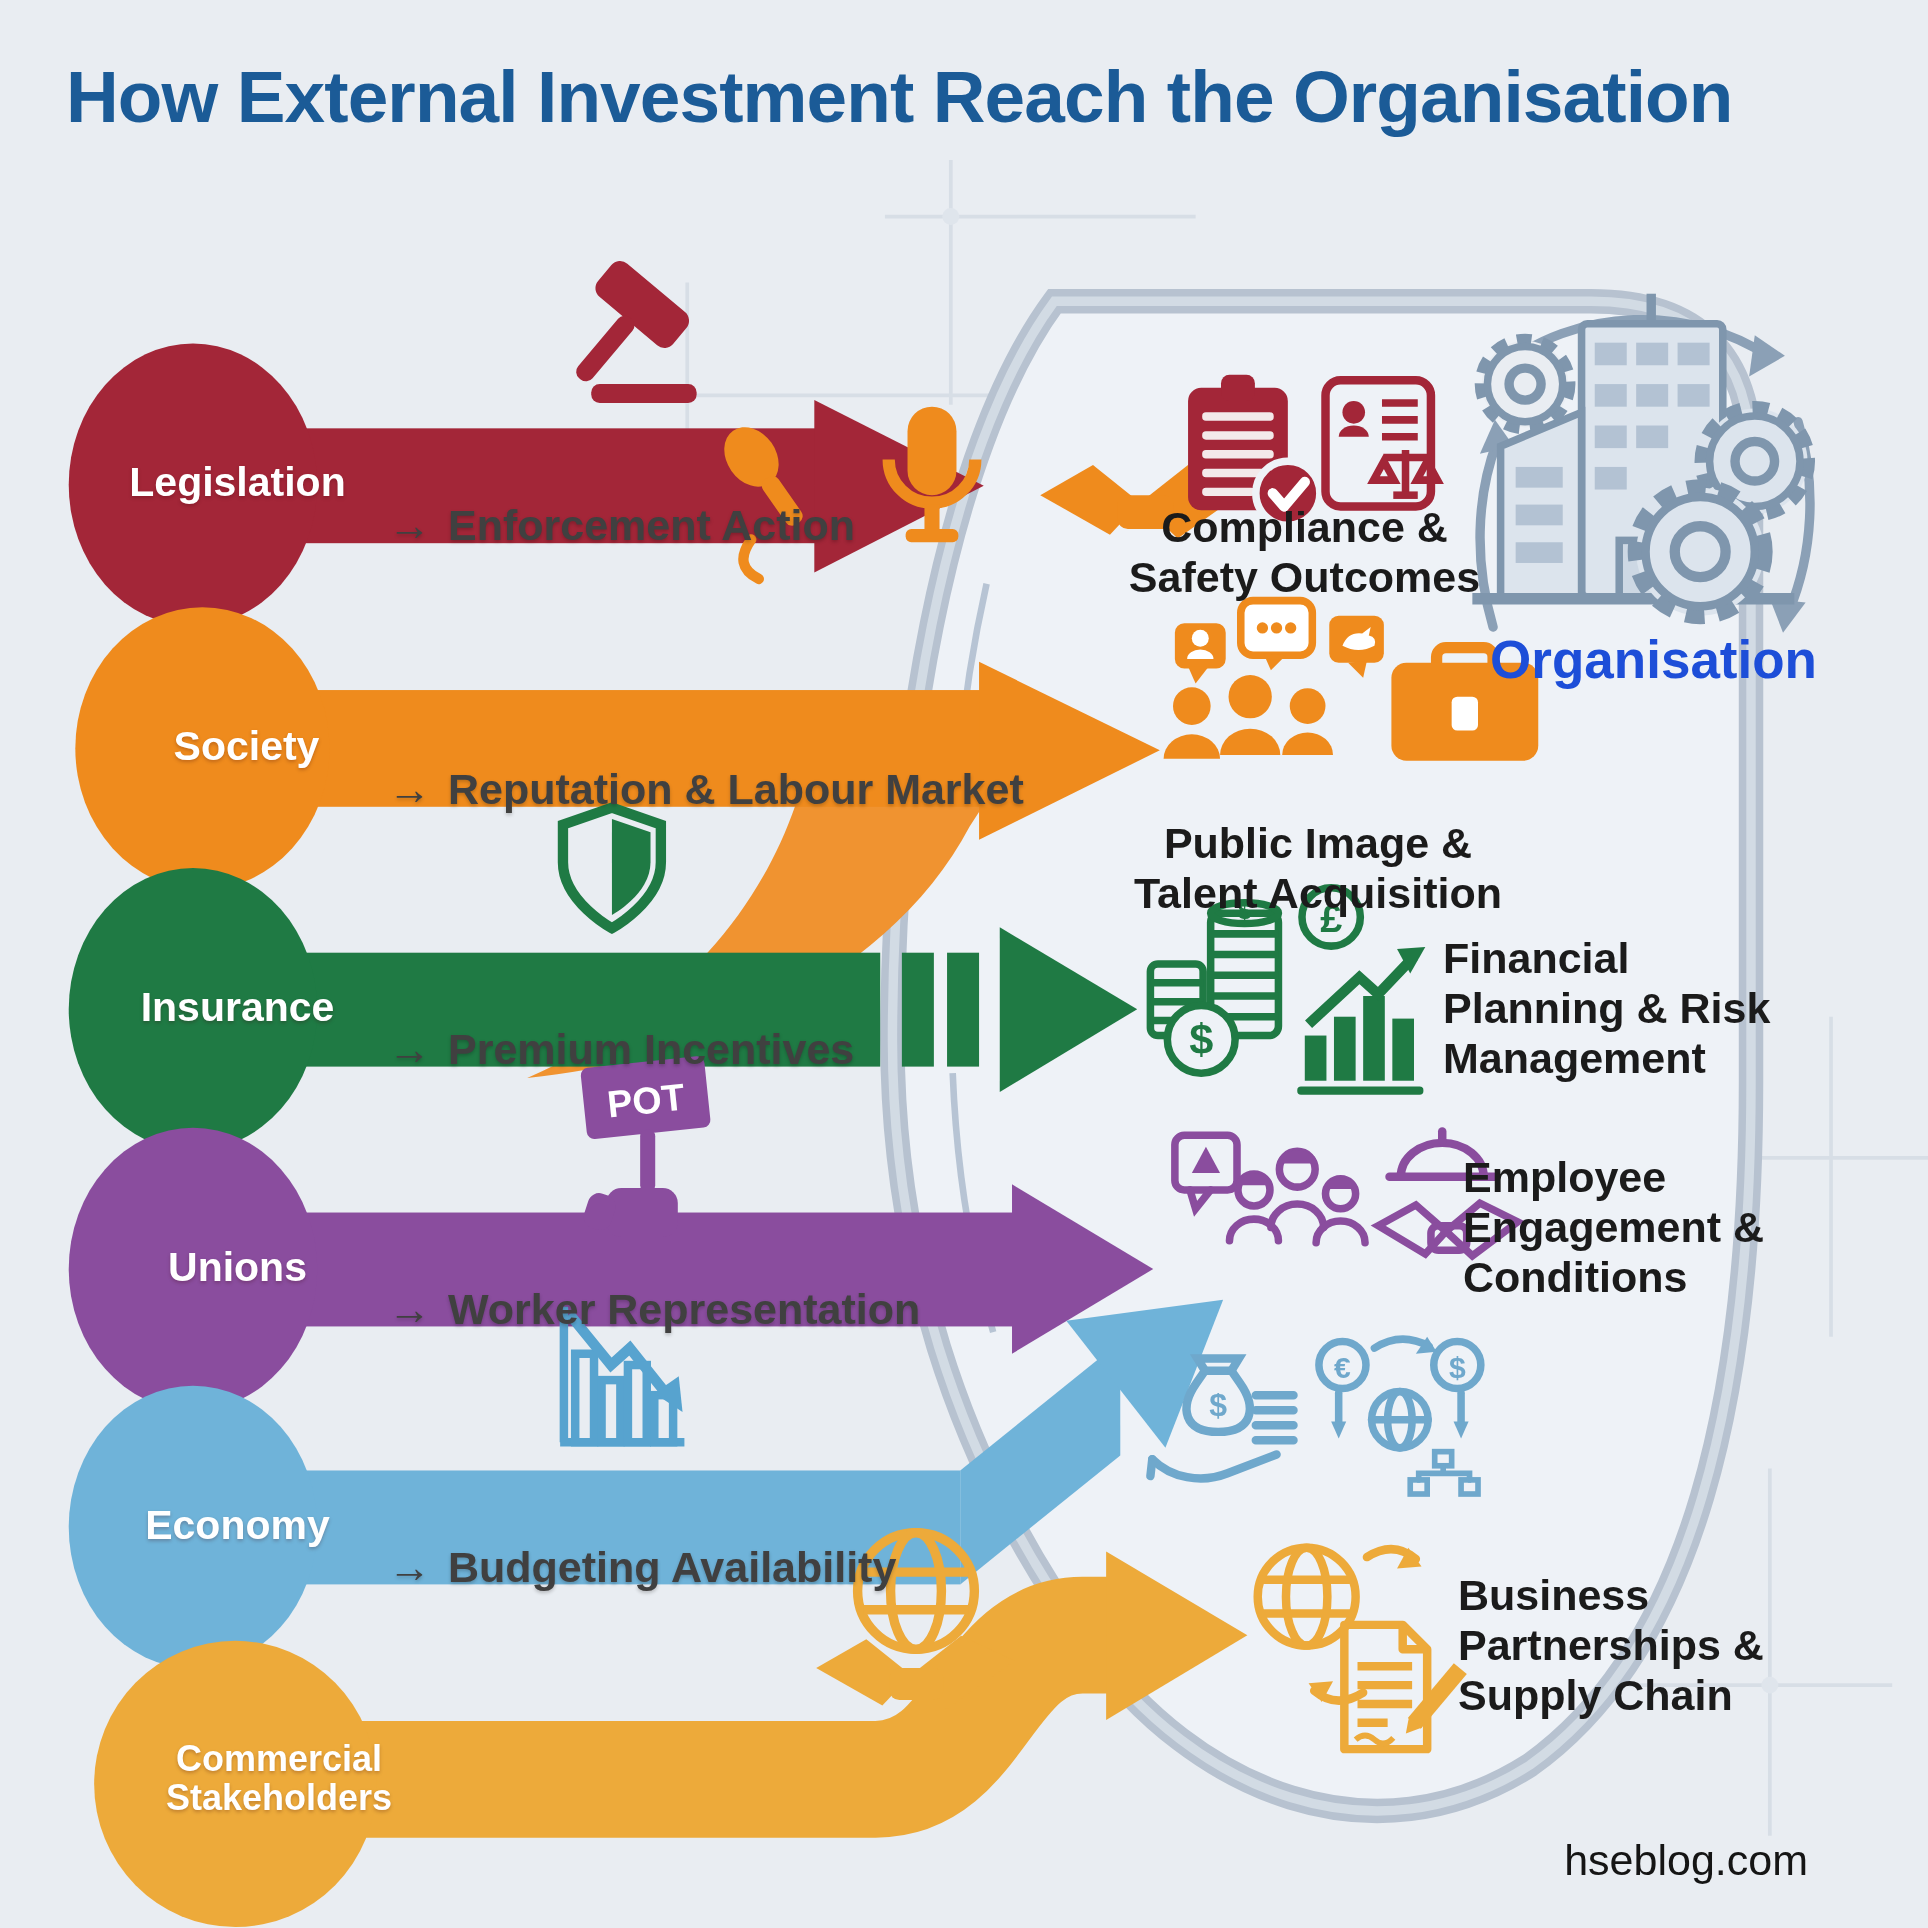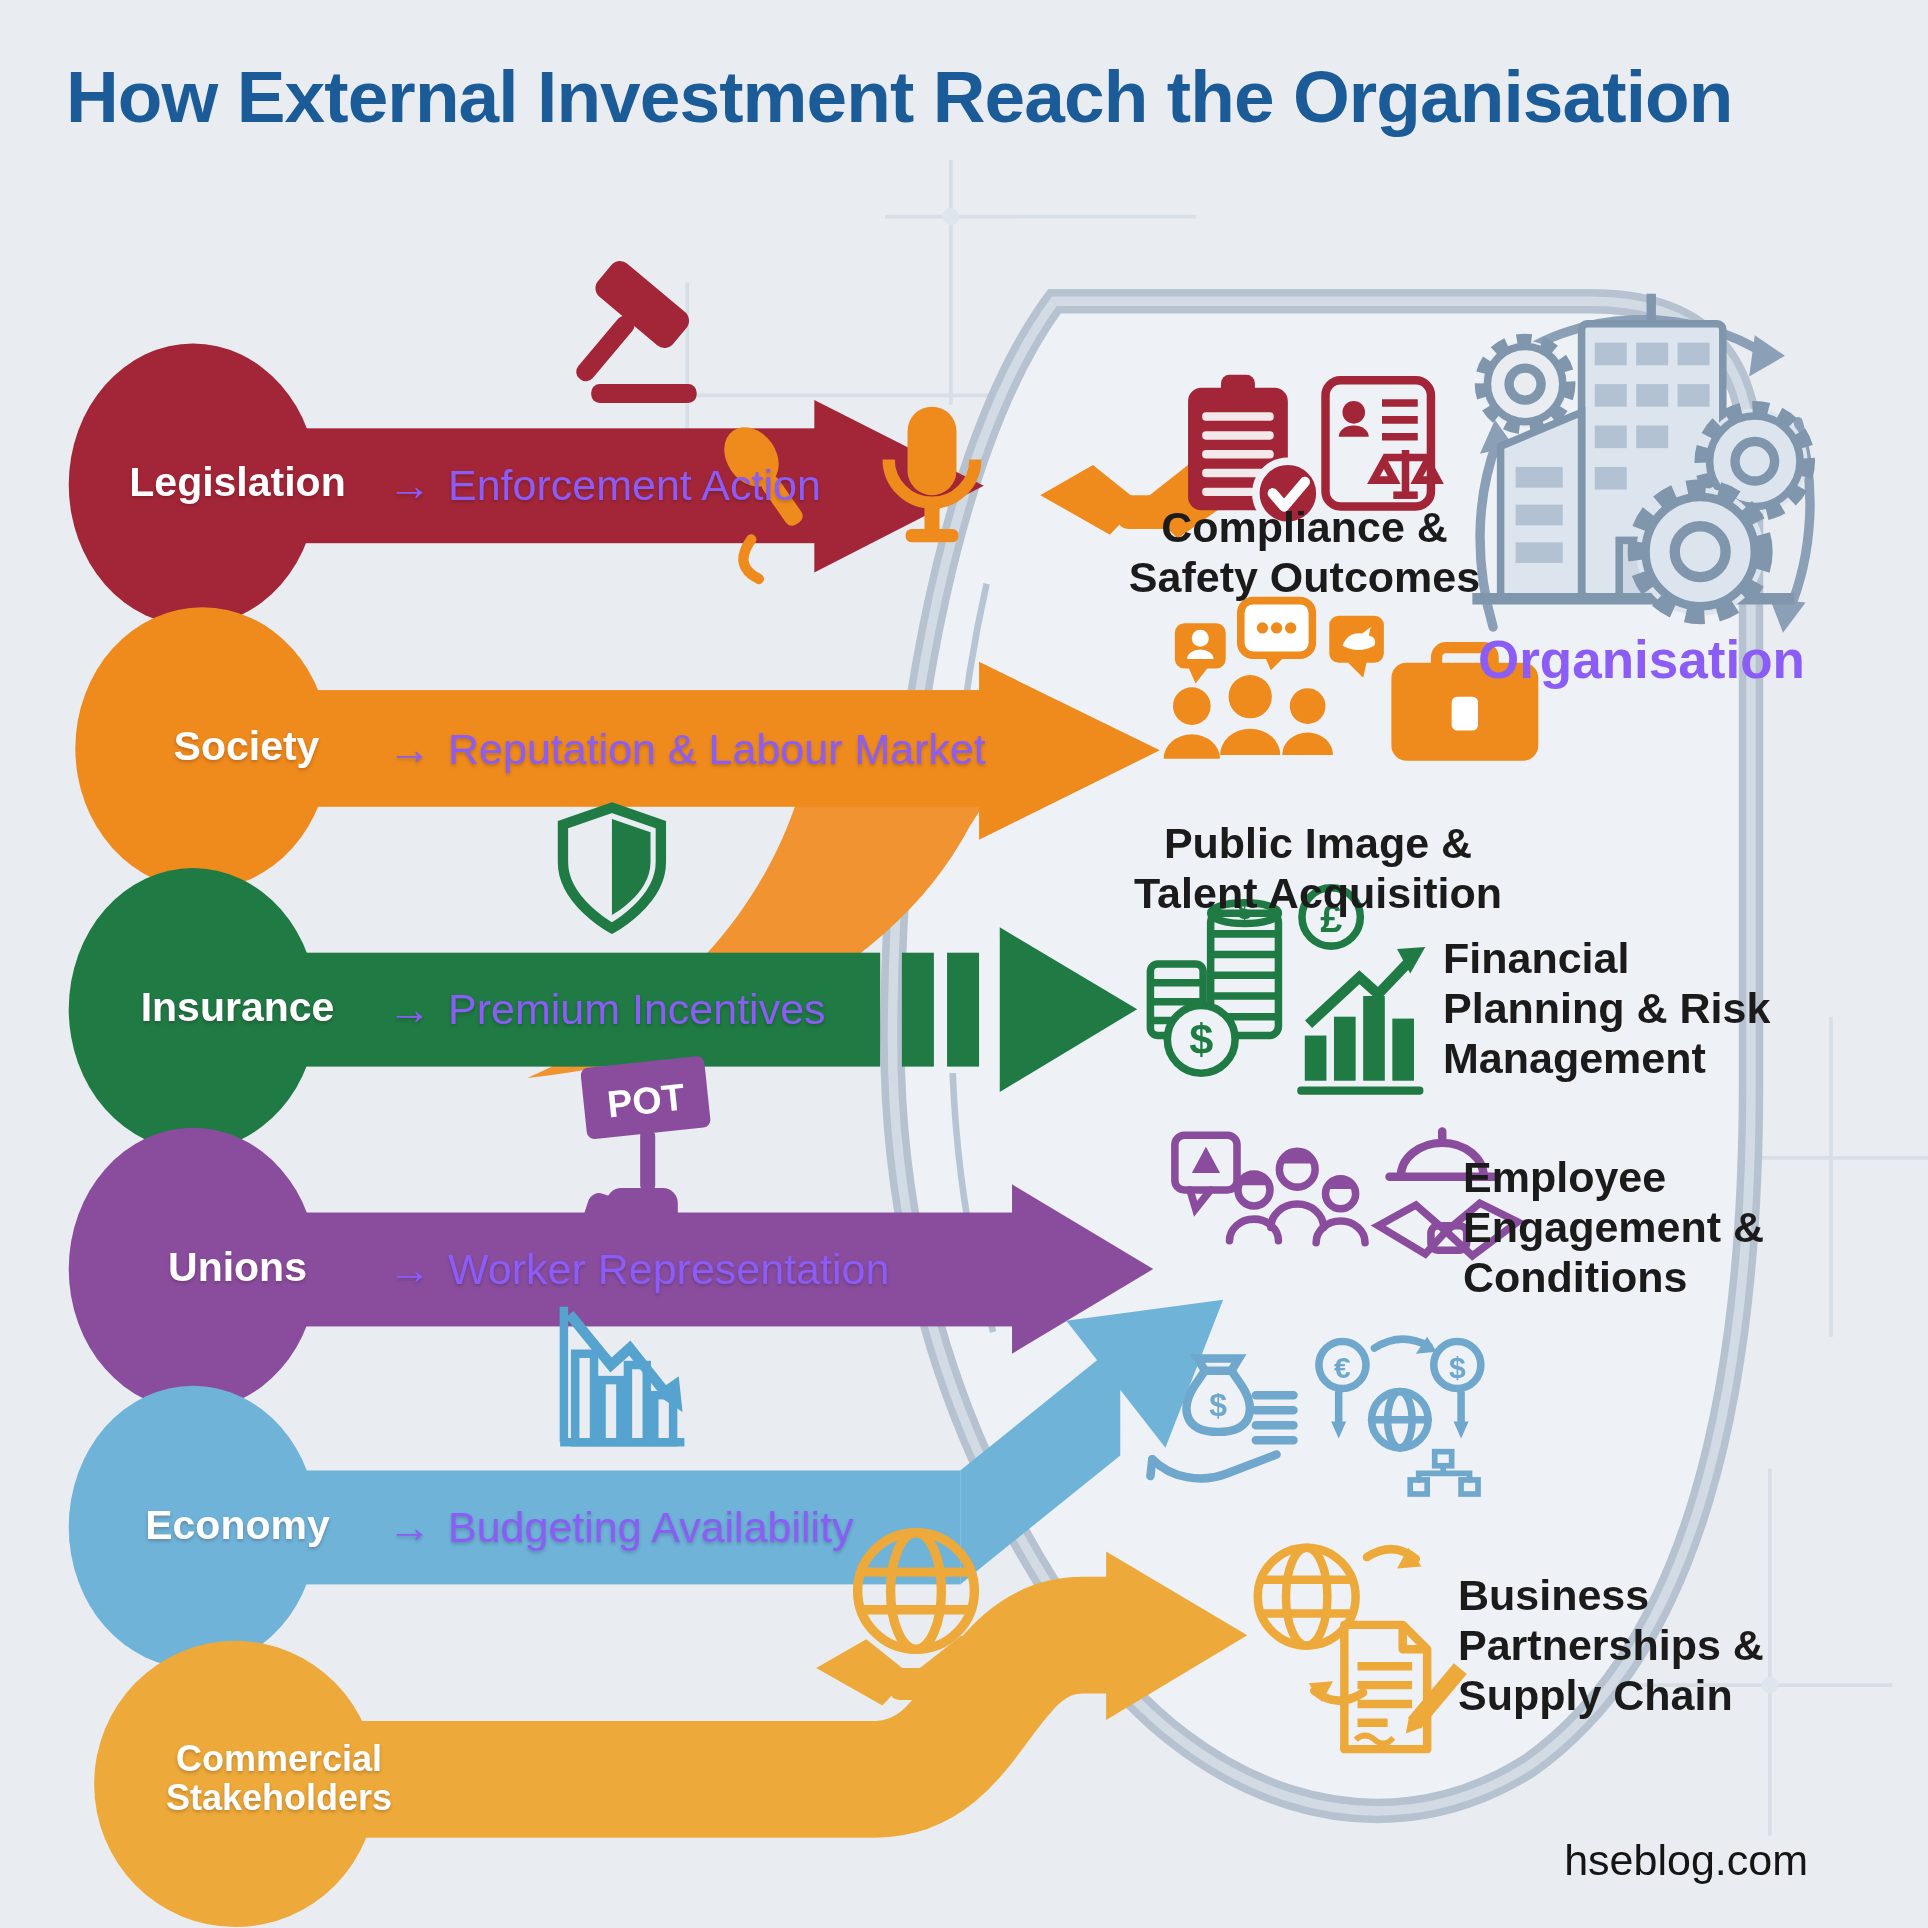--- a/index.html
+++ b/index.html
@@ -13,30 +13,30 @@
   .title{
     left:66px;top:55px;width:1789px;
     font-size:73px;font-weight:bold;color:#1b5b97;letter-spacing:-0.9px;
   }
   .circle-label{
     color:#fff;font-weight:bold;font-size:41px;text-align:center;
     line-height:1.08;text-shadow:0 1.9px 3.8px rgba(60,0,10,.25);padding-left:44px;
   }
   .circle-label.small{font-size:36px;}
   .bar-label{
-    color:#8b5cf6;font-weight:normal;font-size:43px;line-height:64px;height:64px;
-    white-space:nowrap;text-shadow:0 1.9px 3.8px rgba(0,0,0,.22);
+    color:#404040;font-weight:bold;font-size:43px;line-height:64px;height:64px;
+    white-space:nowrap;text-shadow:0 1.9px 3.8px rgba(0,0,0,.22);margin-top:40px;
   }
   .bar-label .arr{margin-right:17px;}
   .outcome{
     font-size:43px;font-weight:bold;color:#1b1b1b;line-height:1.16;
   }
   .outcome.center{text-align:center;}
   .org-label{
-    font-size:53px;font-weight:bold;color:#8b5cf6;text-align:left;
+    font-size:53px;font-weight:bold;color:#1d4ed8;text-align:right;
   }
   .watermark{
     font-size:43px;color:#151515;text-align:right;
   }
   svg text{font-family:"Liberation Sans", sans-serif;font-weight:bold;}
 </style>
 </head>
 <body>
 
 <div id="canvas">

